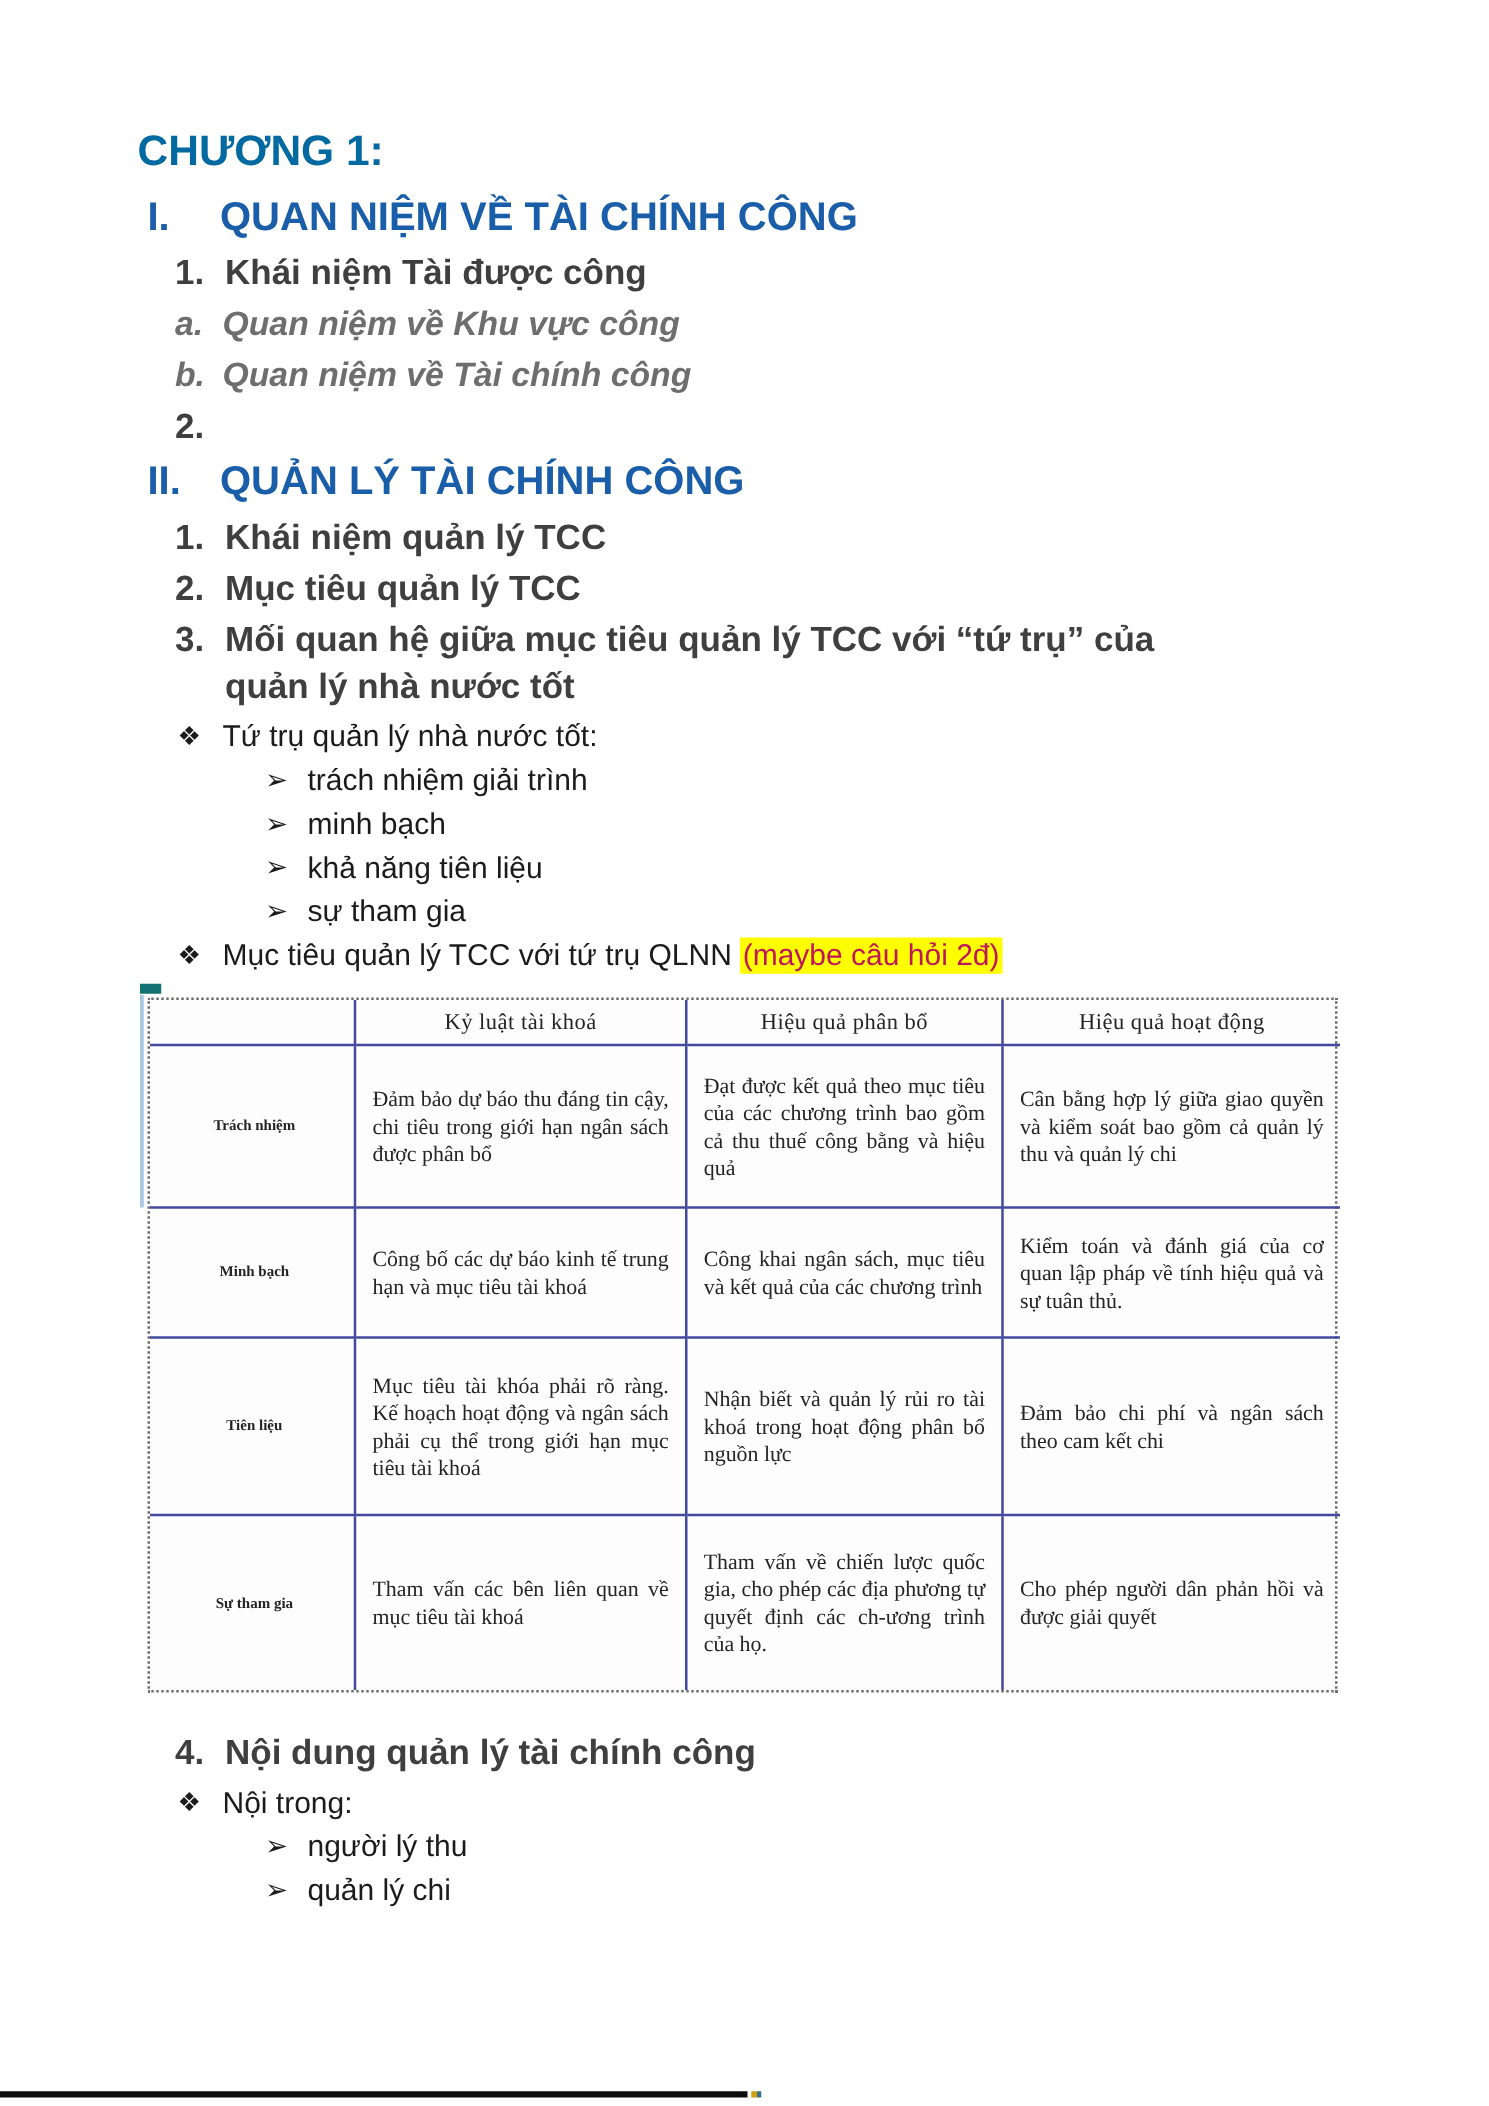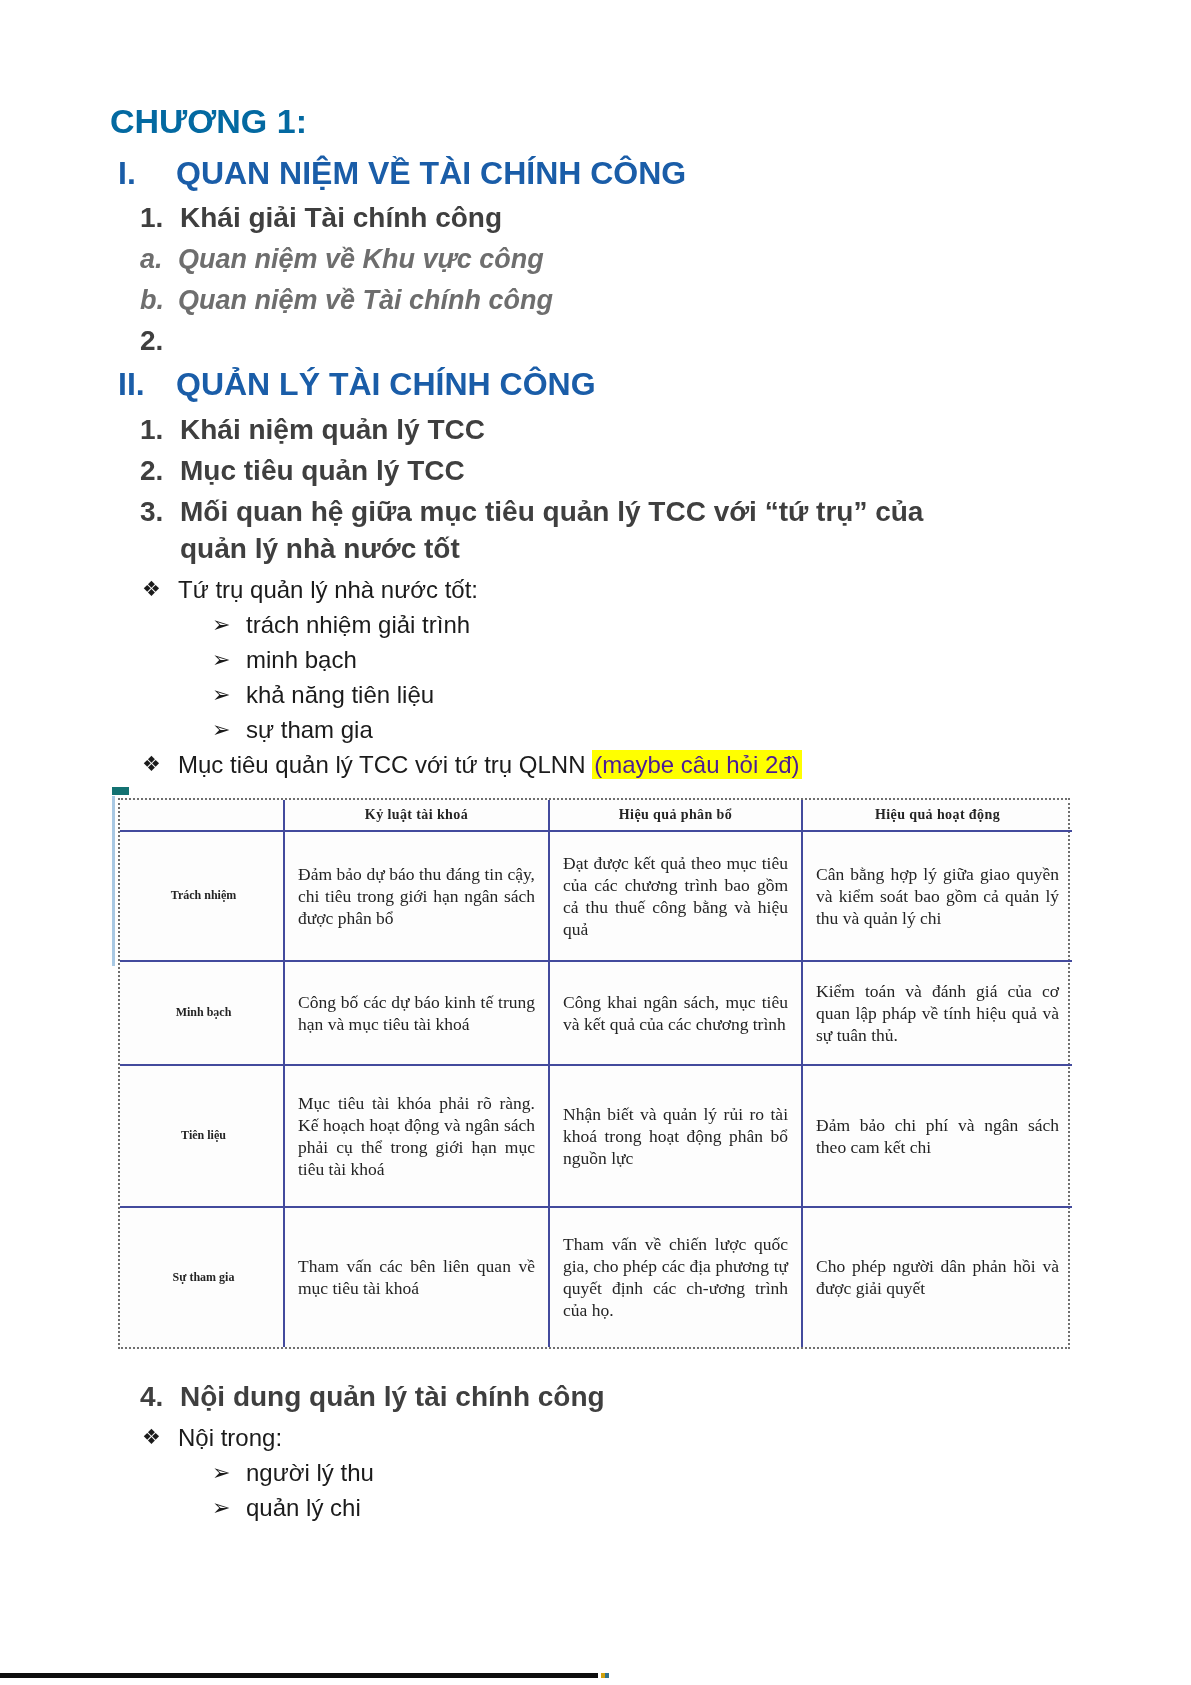--- a/index.html
+++ b/index.html
@@ -34,21 +34,21 @@
 
   .bullet {
     display:flex; font-size:24px; color:#1b1b1b; line-height:35px;
     margin-left:32px; font-weight:normal;
   }
   .bullet .marker {
     font-family:"DejaVu Sans", sans-serif; width:36px; flex:none; font-size:21px;
   }
   .bullet.arrow { margin-left:102px; }
   .bullet.arrow .marker { width:34px; font-size:22px; }
-  mark { background:#ffff00; color:#4c1d95; padding:1px 2px; }
+  mark { background:#ffff00; color:#be185d; padding:1px 2px; }
 
   
   .table-wrap { position:relative; margin:16px 0 0 8px; width:952px; }
   .table-handle {
     position:absolute; left:-6px; top:-11px; width:17px; height:8px;
     background:#137272;
   }
   .left-guide {
     position:absolute; left:-6px; top:-2px; width:3px; height:170px;
     background:#a9c9e4;
@@ -57,21 +57,21 @@
   table.pillars {
     border-collapse:collapse; table-layout:fixed; width:100%;
     font-family:"Liberation Serif", serif; font-size:17.5px; color:#242424;
   }
   .pillars th, .pillars td { border:2px solid #434a9d; }
   .pillars tr > *:first-child { border-left:none; }
   .pillars tr > *:last-child { border-right:none; }
   .pillars thead tr > * { border-top:none; }
   .pillars tbody tr:last-child > * { border-bottom:none; }
   .pillars thead th {
-    font-weight:bold; font-size:14px;
+    font-weight:normal; font-size:18px;
     padding:7px 4px; letter-spacing:0.4px;
   }
   .pillars tbody th {
     font-weight:bold; text-align:center; vertical-align:middle;
     padding:6px 10px 6px 14px; font-size:12px;
   }
   .pillars tbody td {
     text-align:justify; vertical-align:middle; line-height:22px;
     padding:8px 13px;
   }
@@ -98,21 +98,21 @@
 
   <h1 class="chapter">CHƯƠNG 1:</h1>
 
   <div class="sec">
     <span class="sec-num">I.</span>
     <span class="sec-title">QUAN NIỆM VỀ TÀI CHÍNH CÔNG</span>
   </div>
 
   <div class="item">
     <span class="num">1.</span>
-    <span class="txt">Khái giải Tài chính công</span>
+    <span class="txt">Khái niệm Tài được công</span>
   </div>
 
   <div class="item sub">
     <span class="num">a.</span>
     <span class="txt">Quan niệm về Khu vực công</span>
   </div>
 
   <div class="item sub">
     <span class="num">b.</span>
     <span class="txt">Quan niệm về Tài chính công</span>

